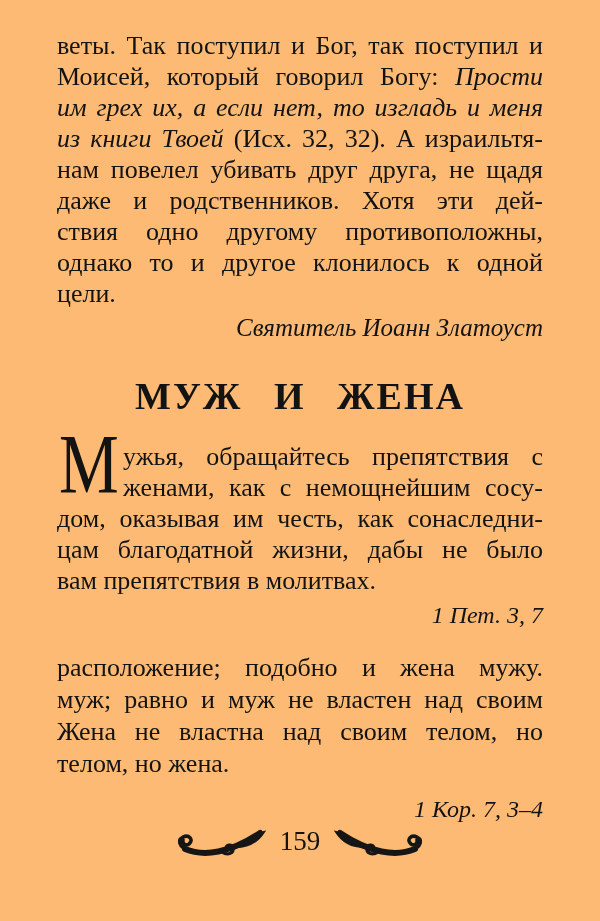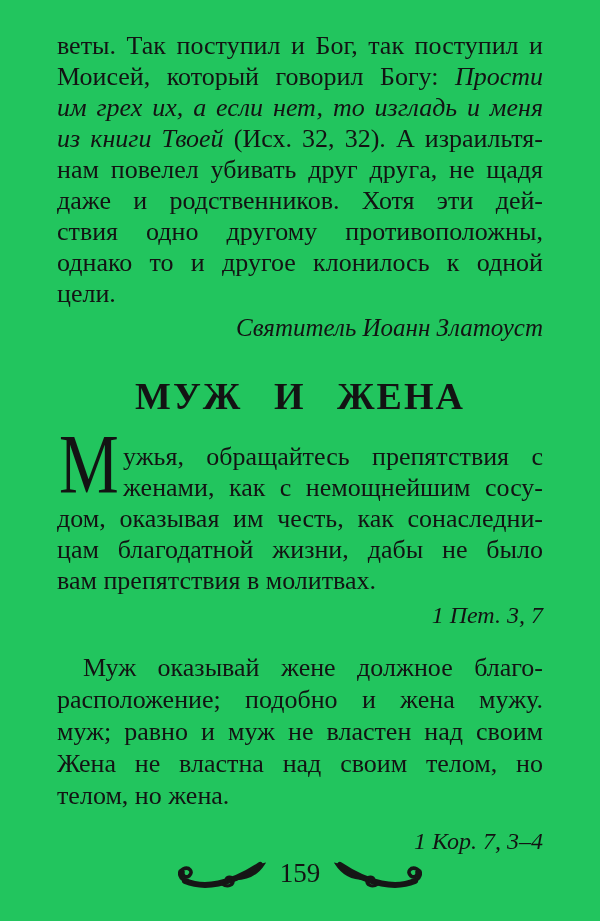--- a/index.html
+++ b/index.html
@@ -1,21 +1,21 @@
 <!DOCTYPE html>
 <html><head>
 <meta charset="utf-8">
 <style>
   html,body{margin:0;padding:0;background:#ffffff;}
   .page{
     position:relative;
     width:600px;height:921px;
     box-sizing:border-box;
     padding:30px 57px 0 57px;
-    background:#22c55e;
+    background:#fdba74;
     color:#131313;
     font-family:"Liberation Serif","DejaVu Serif",serif;
     overflow:hidden;
   }
   .ln{
     font-size:26px;
     line-height:31px;
     text-align:justify;
     text-align-last:justify;
   }
@@ -85,21 +85,20 @@
     <span class="dropcap">М</span>
     <div class="ln ind"><span>ужья, обращайтесь препятствия с</span></div>
     <div class="ln ind"><span>женами, как с немощнейшим сосу-</span></div>
     <div class="ln"><span>дом, оказывая им честь, как сонаследни-</span></div>
     <div class="ln"><span>цам благодатной жизни, дабы не было</span></div>
     <div class="ln last"><span>вам препятствия в молитвах.</span></div>
     <div class="citation">1 Пет. 3, 7</div>
   </section>
 
   <section class="q2">
-    <div class="ln ti"><span>Муж оказывай жене должное благо-</span></div>
     <div class="ln"><span>расположение; подобно и жена мужу.</span></div>
     <div class="ln"><span>муж; равно и муж не властен над своим</span></div>
     <div class="ln"><span>Жена не властна над своим телом, но</span></div>
     <div class="ln last"><span>телом, но жена.</span></div>
     <div class="citation cit2">1 Кор. 7, 3–4</div>
   </section>
 
   <div class="footer">
     <span class="flourish">
       <svg width="88" height="34" viewBox="0 0 88 34">

